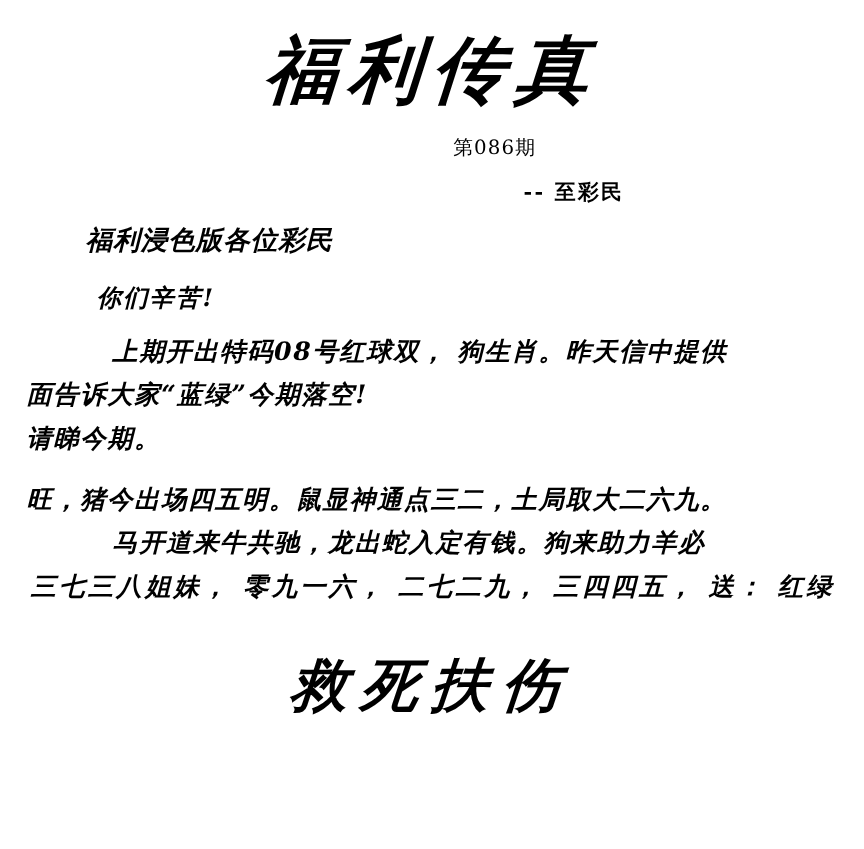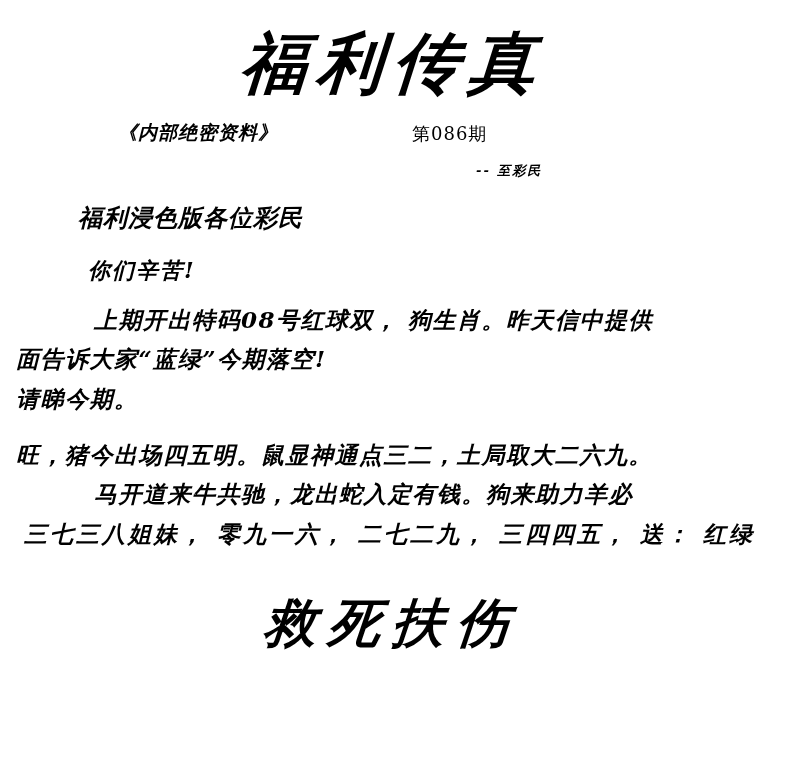--- a/index.html
+++ b/index.html
@@ -63,23 +63,22 @@
 
   .byline {
     position: relative;
     height: 30px;
     margin-top: 8px;
   }
   .byline-text {
     position: absolute;
     left: 476px;
     top: 0;
-    font-size: 13px;
+    font-size: 19px;
     font-weight: bold;
-    font-style: italic;
     letter-spacing: 2px;
   }
 
   .salutation {
     margin-top: 10px;
     margin-left: 78px;
     font-size: 24px;
     font-weight: bold;
     font-style: italic;
     letter-spacing: 1px;
@@ -90,21 +89,21 @@
     margin-left: 88px;
     font-size: 22px;
     font-weight: bold;
     font-style: italic;
     letter-spacing: 2px;
   }
 
   
   .body-block {
     margin-top: 14px;
-    padding: 0 22px 0 16px;
+    padding: 0 22px 0 24px;
   }
   .body-line {
     font-size: 23px;
     font-weight: bold;
     font-style: italic;
     letter-spacing: 1.5px;
     line-height: 1.72;
     white-space: nowrap;
   }
   .body-line.indent {
@@ -133,21 +132,20 @@
 </head>
 <body>
 
 <div class="page">
 
   <div class="masthead">
     <div class="masthead-title">福利传真</div>
   </div>
 
   <div class="subhead-row">
-    <div class="subhead-left">《内部绝密资料》</div>
     <div class="subhead-right">第086期</div>
   </div>
 
   <div class="byline">
     <div class="byline-text">-- 至彩民</div>
   </div>
 
   <div class="salutation">福利浸色版各位彩民</div>
 
   <div class="greeting">你们辛苦!</div>

